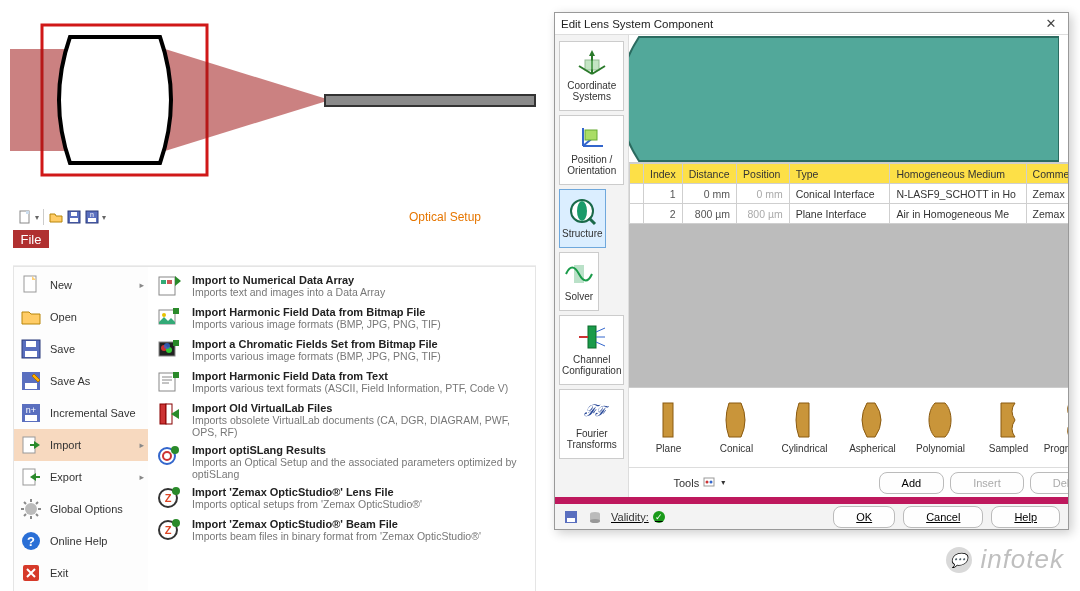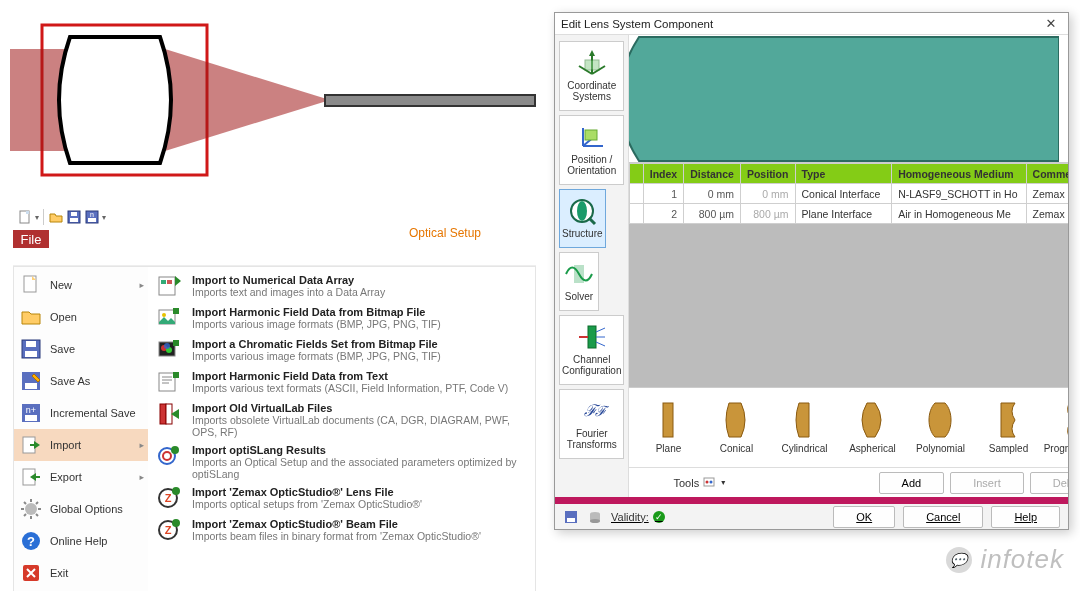--- a/index.html
+++ b/index.html
@@ -8,21 +8,21 @@
   
   .lens-diagram { position: absolute; left: 10px; top: 15px; width: 530px; height: 165px; }
   .lens-diagram svg { display: block; }
 
   
   .filemenu { position: absolute; left: 13px; top: 206px; width: 523px; }
   .filemenu-toolbar { height: 22px; display: flex; align-items: center; gap: 2px; padding: 0 4px; background: #fff; }
   .tb-icon { width: 16px; height: 16px; display: inline-flex; align-items: center; justify-content: center; font-size: 13px; }
   .tb-sep { width: 1px; height: 16px; background: #ccc; margin: 0 2px; }
   .tb-dd { font-size: 8px; color: #666; }
-  .optsetup { position: absolute; right: 0; top: 16px; height: 22px; padding: 0 55px; color: #e67600; font-size: 12px; display: flex; align-items: center; }
+  .optsetup { position: absolute; right: 0; top: 0; height: 22px; padding: 0 55px; color: #e67600; font-size: 12px; display: flex; align-items: center; }
   .file-tab { width: 36px; height: 18px; background: #b03030; color: #fff; font-size: 13px; display: flex; align-items: center; justify-content: center; margin-top: 2px; }
   .filemenu-row { height: 18px; background: #fff; border-bottom: 1px solid #eee; }
   .filemenu-body { display: flex; border: 1px solid #e5e5e5; background: #fff; }
   .leftcol { width: 134px; padding: 2px 0; background: #fdfdfd; }
   .leftcol .item { display: flex; align-items: center; gap: 8px; height: 32px; padding: 0 6px; font-size: 11px; color: #333; cursor: pointer; position: relative; }
   .leftcol .item.sel { background: #f7d9bf; }
   .leftcol .item .arrow { position: absolute; right: 4px; font-size: 9px; color: #888; }
   .leftcol .icon { width: 22px; height: 22px; display: flex; align-items: center; justify-content: center; }
   .rightcol { flex: 1; padding: 4px 0; background: #fff; }
   .rightcol .ritem { display: flex; gap: 10px; padding: 3px 8px; cursor: pointer; }
@@ -38,31 +38,31 @@
   .dlg-nav { width: 82px; background: #f3f3f3; border-right: 1px solid #ddd; display: flex; flex-direction: column; align-items: flex-start; padding: 4px 0; }
   .dlg-nav .nitem { display: flex; flex-direction: column; align-items: center; justify-content: center; gap: 2px; padding: 6px 2px 8px; font-size: 10px; text-align: center; color: #333; cursor: pointer; border: 1px solid transparent; margin: 2px 4px; background: #fff; border-color:#ccc; }
   .dlg-nav .nitem.sel { background: #dbeeff; border-color: #6fa8dc; }
   .dlg-nav .nicon { width: 34px; height: 30px; display: flex; align-items: center; justify-content: center; }
   .dlg-main { flex: 1; display: flex; flex-direction: column; background: #fff; }
   .lens-preview { height: 128px; background: #fff; border-bottom: 1px solid #ccc; position: relative; overflow: hidden; }
   .lens-preview svg { position: absolute; left: 0; top: 0; }
   .gridwrap { flex: 1; display: flex; flex-direction: column; }
   table.grid { width: 100%; border-collapse: collapse; font-size: 10.5px; }
   table.grid th, table.grid td { border: 1px solid #cfcfcf; padding: 2px 6px; height: 20px; text-align: left; color: #333; background: #fff; white-space: nowrap; overflow: hidden; }
-  table.grid th { background: #84cc16; font-weight: 700; }
+  table.grid th { background: #fde047; font-weight: 400; }
   table.grid td.num { text-align: right; color: #555; }
   table.grid td.dim { color: #aaa; }
   .grid-empty { flex: 1; background: #bcbcbc; }
   .type-row { height: 80px; display: flex; align-items: center; gap: 14px; padding: 6px 12px; border-top: 1px solid #ccc; overflow-x:auto; }
   .type-row .titem { display: flex; flex-direction: column; align-items: center; gap: 4px; font-size: 10px; color: #333; width: 54px; cursor: pointer; text-align: center; }
   .type-row .ticon { width: 26px; height: 38px; }
   .tool-row { height: 30px; display: flex; align-items: center; gap: 6px; padding: 0 8px; border-top: 1px solid #ddd; }
   .tool-row .tools { font-size: 11px; color: #333; display:flex; align-items:center; gap:4px;margin-left:36px;}
   .tool-row .btn { margin-left: auto; }
-  .btn { height: 22px; padding: 0 22px; font-size: 11px; border: 1px solid #bbb; background: #fefefe; cursor: pointer; border-radius: 2px; }
+  .btn { height: 22px; padding: 0 22px; font-size: 11px; border: 1px solid #bbb; background: #fefefe; cursor: pointer; border-radius: 8px; }
   .btn.dis { color: #aaa; }
   .dlg-footer { height: 32px; border-top: 7px solid #be185d; background: #f3f3f3; display: flex; align-items: center; gap: 8px; padding: 0 8px; text-decoration: underline; }
   .dlg-footer .validity { font-size: 11px; color: #333; display: flex; align-items: center; gap: 4px; }
   .dlg-footer .spacer { flex: 1; }
   .green-dot { width: 12px; height: 12px; border-radius: 50%; background: #1a9b1a; display: inline-block; color:#fff; font-size:9px; text-align:center; line-height:12px;}
   .sm-icon { width:16px; height:16px; display:inline-flex; align-items:center; justify-content:center; }
 
   .watermark { position: absolute; right: 16px; bottom: 16px; color: rgba(180,180,180,.85); font-size: 26px; letter-spacing: 1px; display:flex; align-items:center; gap:8px; font-style: italic; }
   .wm-icon { width:26px; height:26px; border-radius:50%; background: rgba(180,180,180,.5); display:flex; align-items:center; justify-content:center; color:#fff; font-size:14px;}
 </style>

